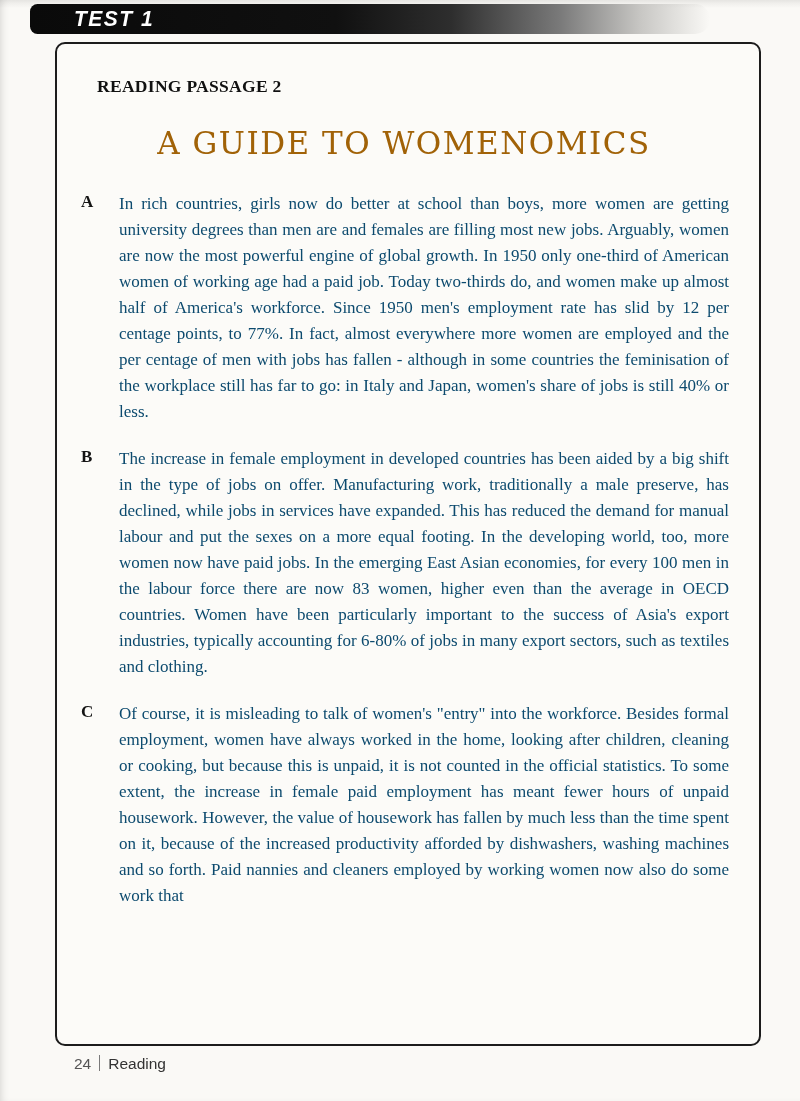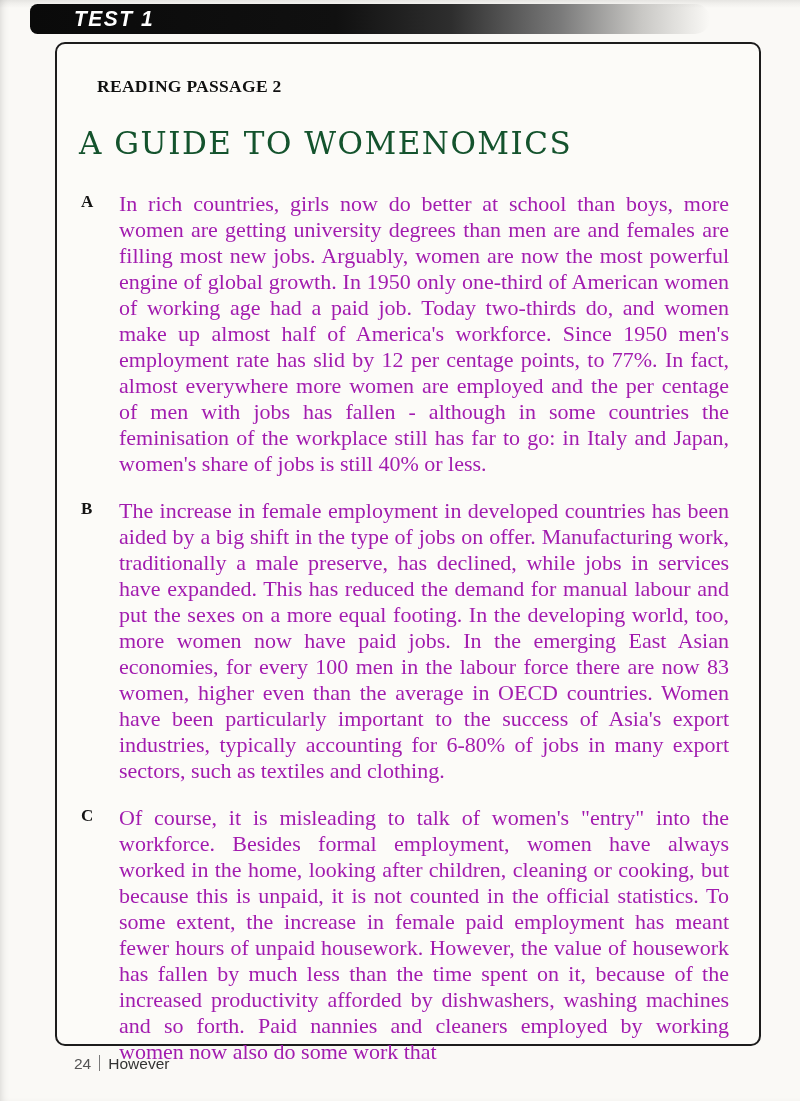--- a/index.html
+++ b/index.html
@@ -78,43 +78,44 @@
     margin-left: 18px;
     margin-right: 10px;
     margin-bottom: 34px;
   }
   .instructions b { font-weight: 700; }
 
   .passage-title {
     font-family: "DejaVu Serif", "Liberation Serif", serif;
     font-size: 31px;
     letter-spacing: 1.5px;
-    color: #14532d;
+    text-align: center;
+    color: #a16207;
     margin-bottom: 30px;
     font-weight: 500;
   }
 
   .paragraph {
     display: flex;
     margin-bottom: 21px;
   }
   .paragraph-label {
     flex: 0 0 22px;
     font-weight: 700;
     font-size: 17px;
     color: #141414;
     padding-top: 1px;
     margin-left: 2px;
   }
   .paragraph-text {
     flex: 1;
-    font-size: 22px;
+    font-size: 17px;
     line-height: 26px;
     text-align: justify;
-    color: #a21caf;
+    color: #0c4a6e;
     padding-left: 16px;
   }
 
   
   .page-footer {
     position: absolute;
     left: 74px;
     top: 1055px;
     display: flex;
     align-items: flex-start;
@@ -163,16 +164,16 @@
     <div class="paragraph">
       <div class="paragraph-label">C</div>
       <div class="paragraph-text">Of course, it is misleading to talk of women's "entry" into the workforce. Besides formal employment, women have always worked in the home, looking after children, cleaning or cooking, but because this is unpaid, it is not counted in the official statistics. To some extent, the increase in female paid employment has meant fewer hours of unpaid housework. However, the value of housework has fallen by much less than the time spent on it, because of the increased productivity afforded by dishwashers, washing machines and so forth. Paid nannies and cleaners employed by working women now also do some work that</div>
     </div>
 
   </div>
 
   <div class="page-footer">
     <span class="footer-page-number">24</span>
     <span class="footer-divider"></span>
-    <span class="footer-section">However</span>
+    <span class="footer-section">Reading</span>
   </div>
 
 </div>
 
 </body></html>

